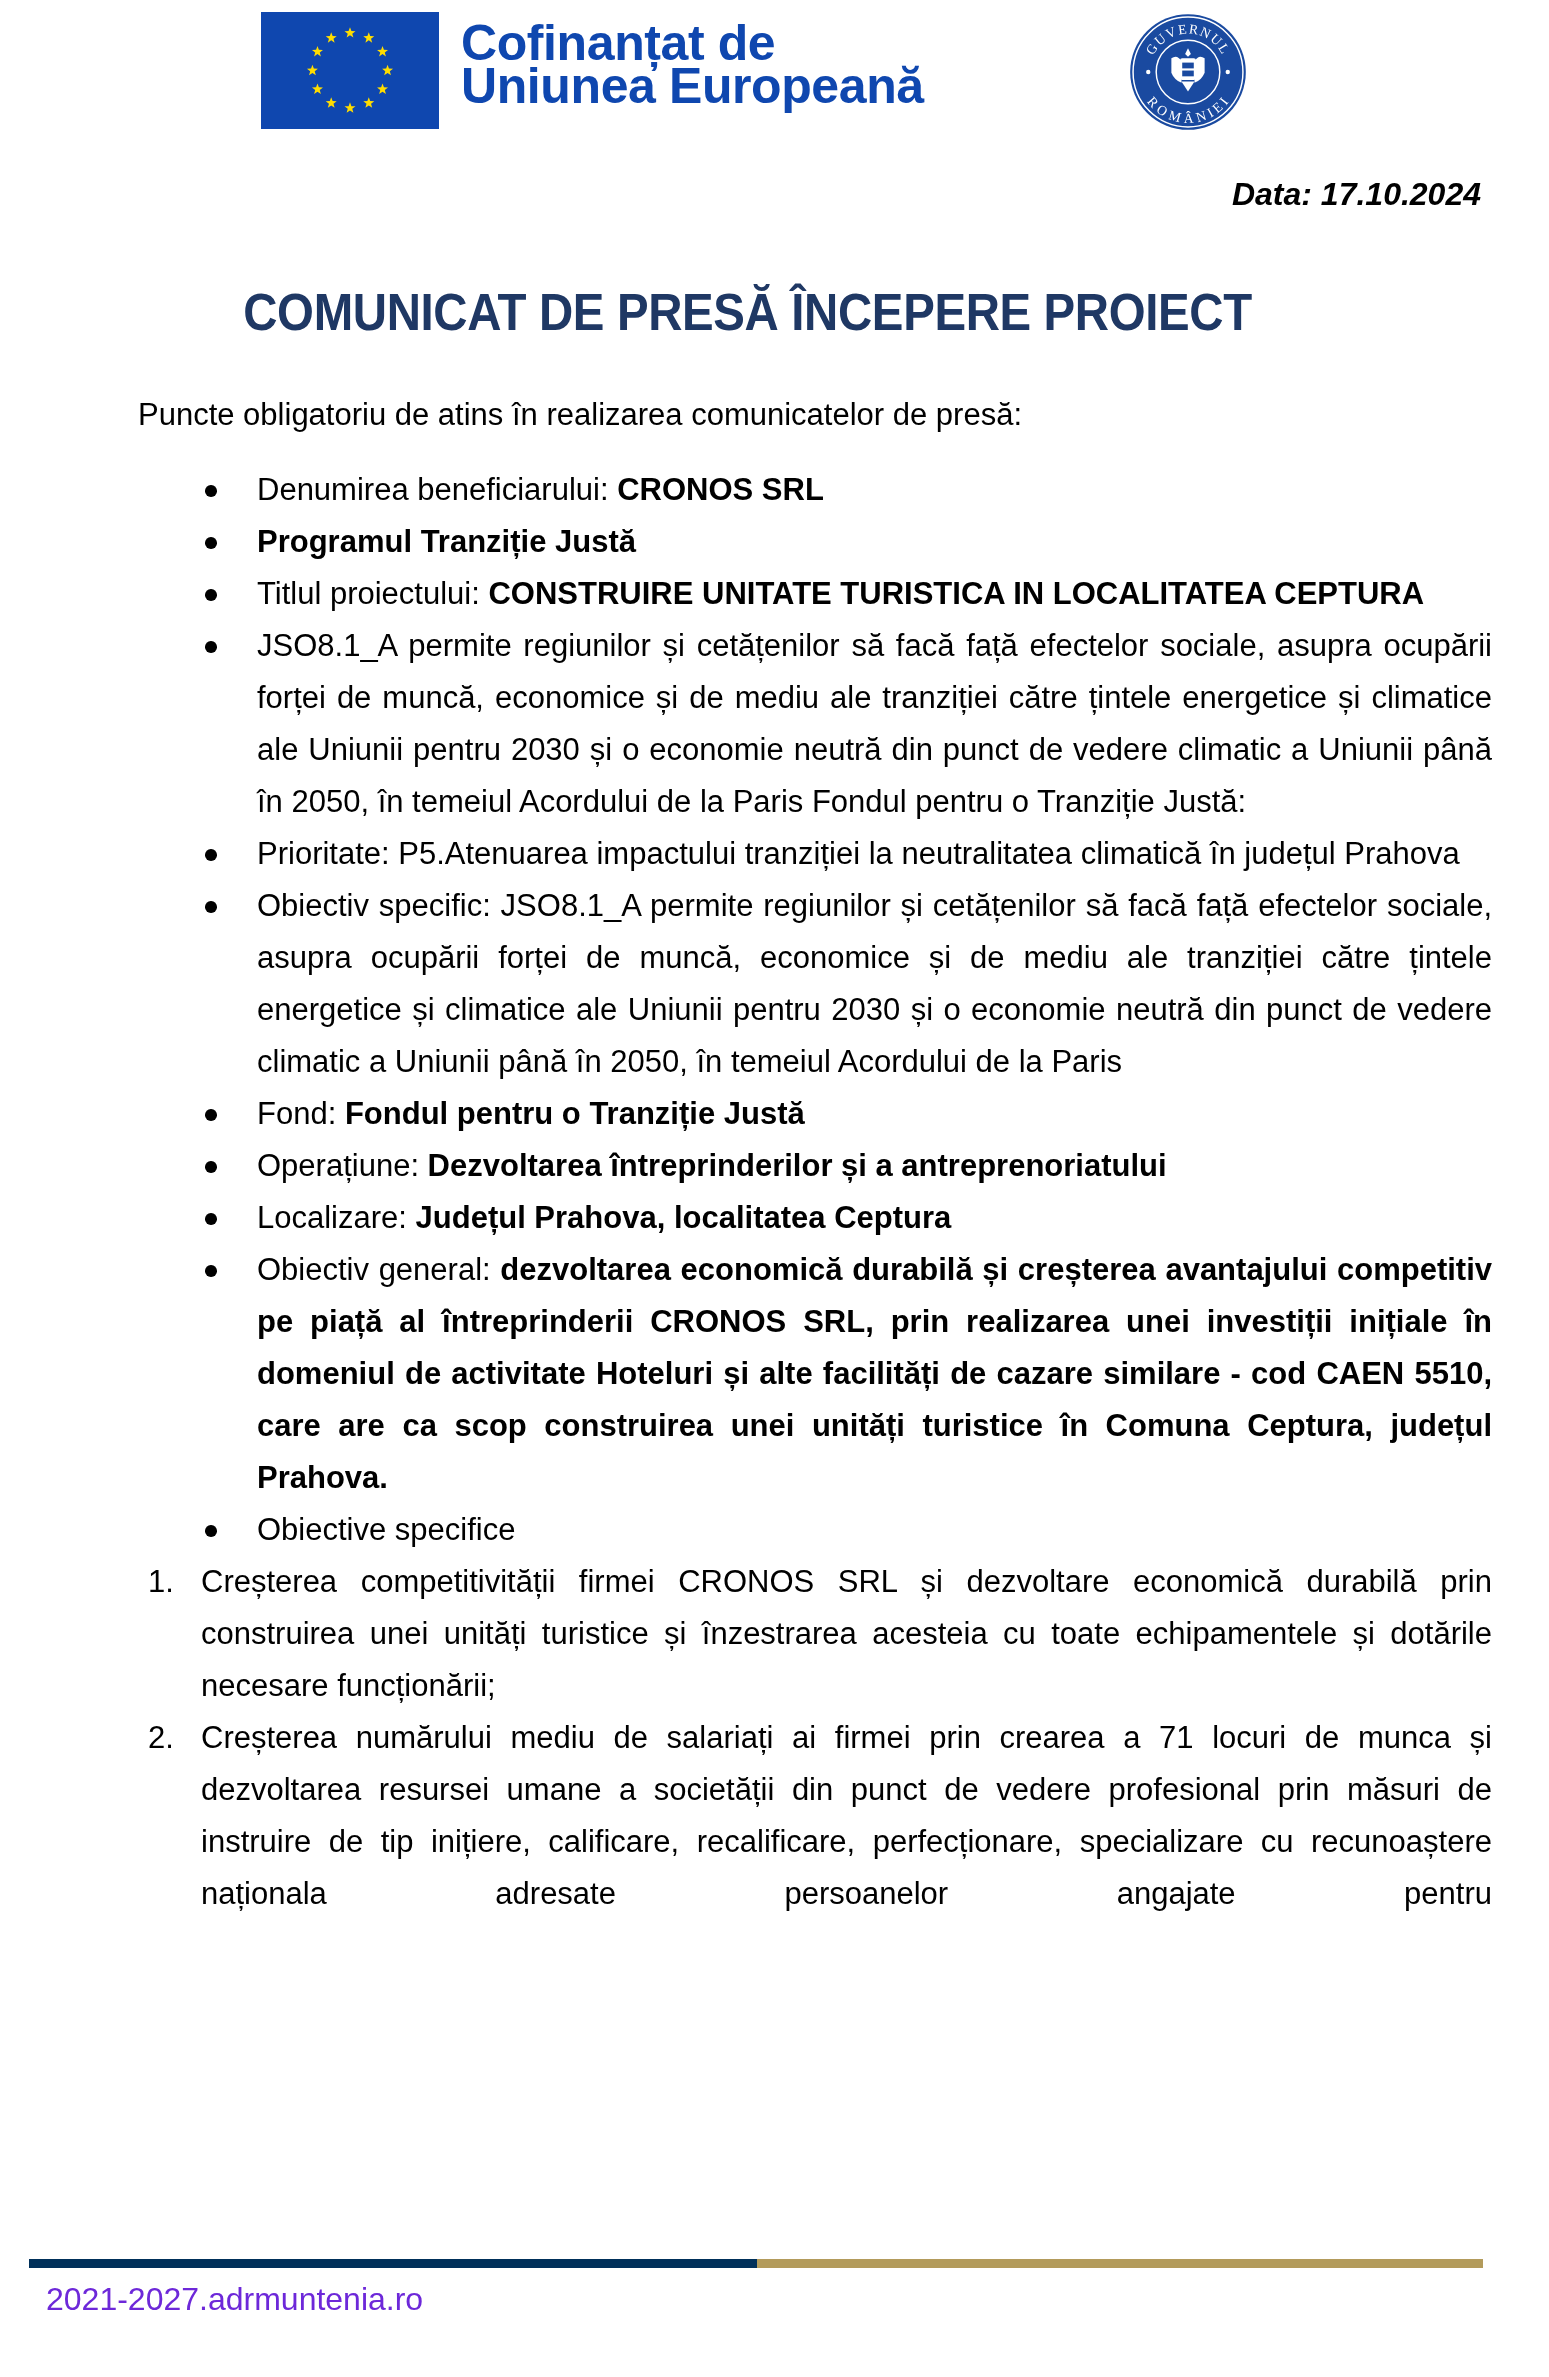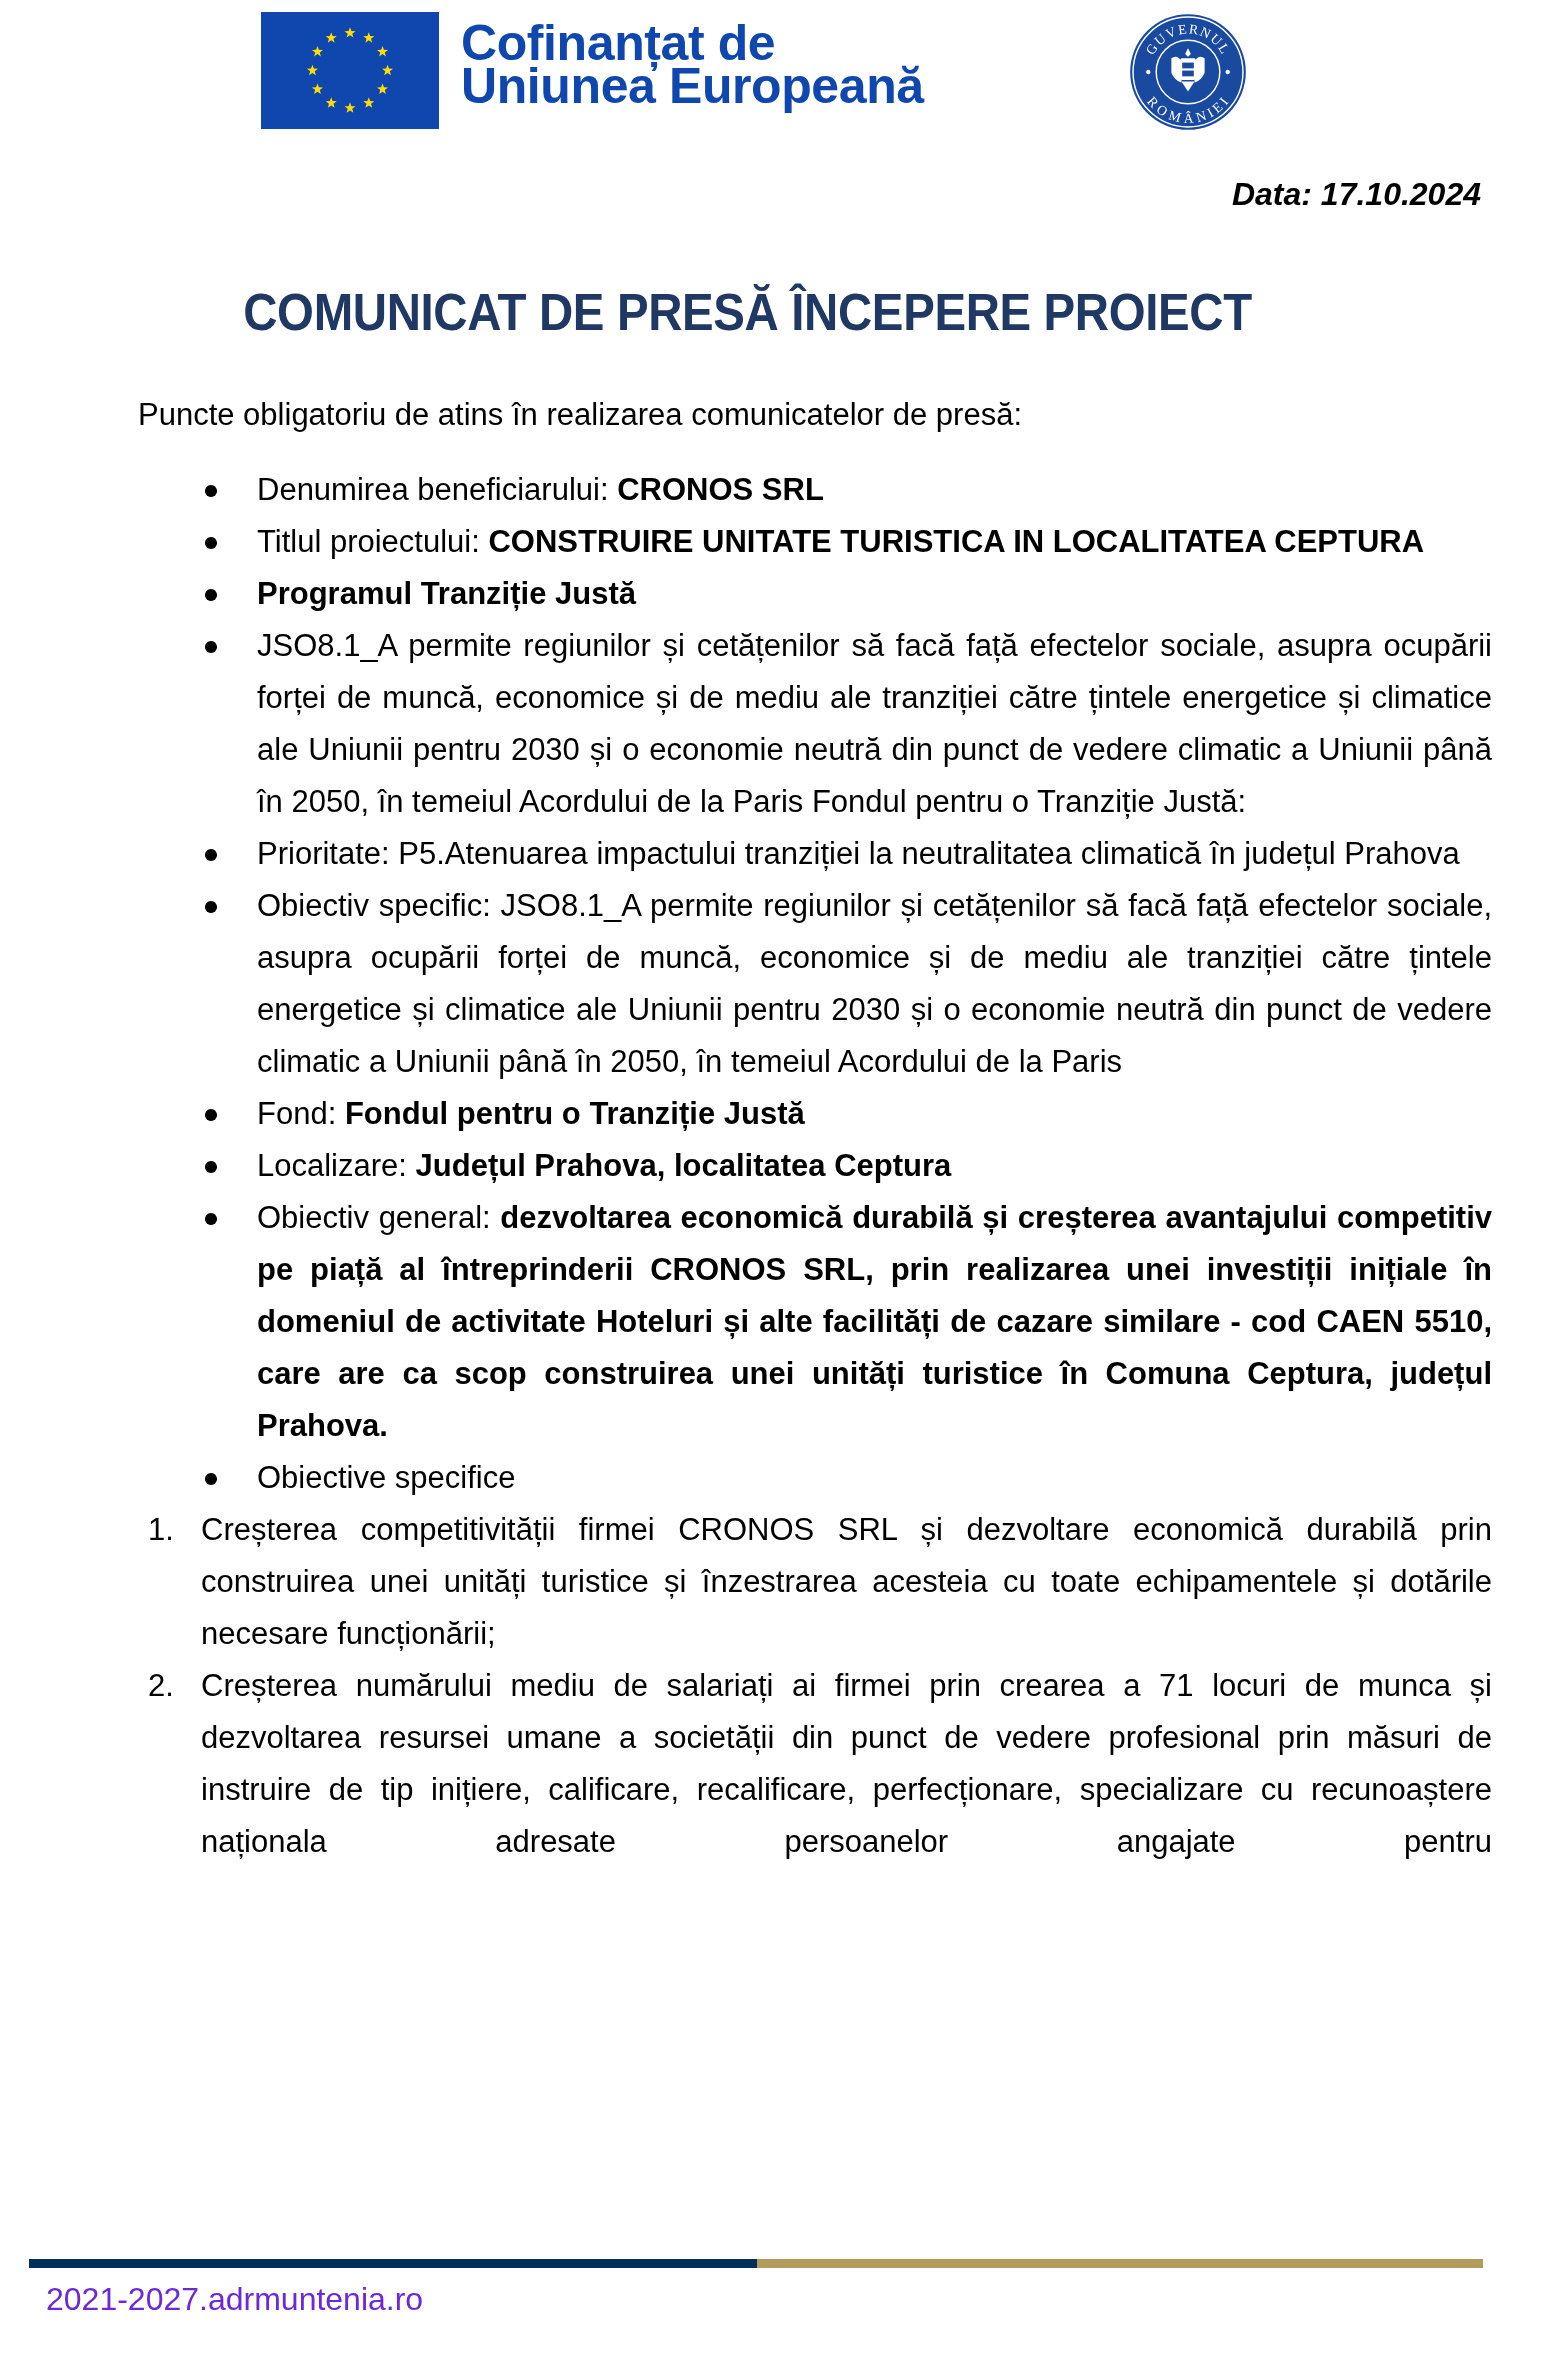--- a/index.html
+++ b/index.html
@@ -83,26 +83,27 @@
 
 <div class="date">Data: 17.10.2024</div>
 
 <h1 class="title" style="margin:0;">COMUNICAT DE PRESĂ ÎNCEPERE PROIECT</h1>
 
 <div class="intro">Puncte obligatoriu de atins în realizarea comunicatelor de presă:</div>
 
 <div class="content">
   <ul class="bullets">
     <li><span class="dot"></span><span>Denumirea beneficiarului: </span><b>CRONOS SRL</b></li>
+    <li><span class="dot"></span><span></span><b>Programul Tranziție Justă</b></li>
     <li style="text-align-last:left;"><span class="dot"></span><span>Titlul proiectului: </span><b>CONSTRUIRE UNITATE TURISTICA IN LOCALITATEA CEPTURA</b></li>
-    <li><span class="dot"></span><span></span><b>Programul Tranziție Justă</b></li>
     <li><span class="dot"></span><span>JSO8.1_A permite regiunilor și cetățenilor să facă față efectelor sociale, asupra ocupării forței de muncă, economice și de mediu ale tranziției către țintele energetice și climatice ale Uniunii pentru 2030 și o economie neutră din punct de vedere climatic a Uniunii până în 2050, în temeiul Acordului de la Paris Fondul pentru o Tranziție Justă:</span><b></b></li>
     <li><span class="dot"></span><span>Prioritate: P5.Atenuarea impactului tranziției la neutralitatea climatică în județul Prahova</span><b></b></li>
     <li><span class="dot"></span><span>Obiectiv specific: JSO8.1_A permite regiunilor și cetățenilor să facă față efectelor sociale, asupra ocupării forței de muncă, economice și de mediu ale tranziției către țintele energetice și climatice ale Uniunii pentru 2030 și o economie neutră din punct de vedere climatic a Uniunii până în 2050, în temeiul Acordului de la Paris</span><b></b></li>
     <li><span class="dot"></span><span>Fond: </span><b>Fondul pentru o Tranziție Justă</b></li>
+    <li><span class="dot"></span><span>Operațiune: </span><b>Dezvoltarea întreprinderilor și a antreprenoriatului</b></li>
     <li><span class="dot"></span><span>Localizare: </span><b>Județul Prahova, localitatea Ceptura</b></li>
     <li><span class="dot"></span><span>Obiectiv general: </span><b>dezvoltarea economică durabilă și creșterea avantajului competitiv pe piață al întreprinderii CRONOS SRL, prin realizarea unei investiții inițiale în domeniul de activitate Hoteluri și alte facilități de cazare similare - cod CAEN 5510, care are ca scop construirea unei unități turistice în Comuna Ceptura, județul Prahova.</b></li>
     <li><span class="dot"></span><span>Obiective specifice</span><b></b></li>
   </ul>
   <ol class="numbered">
     <li><span class="num">1.</span><span>Creșterea competitivității firmei CRONOS SRL și dezvoltare economică durabilă prin construirea unei unități turistice și înzestrarea acesteia cu toate echipamentele și dotările necesare funcționării;</span></li>
     <li style="text-align-last:justify;"><span class="num">2.</span><span>Creșterea numărului mediu de salariați ai firmei prin crearea a 71 locuri de munca și dezvoltarea resursei umane a societății din punct de vedere profesional prin măsuri de instruire de tip inițiere, calificare, recalificare, perfecționare, specializare cu recunoaștere naționala adresate persoanelor angajate pentru</span></li>
   </ol>
 </div>
 

